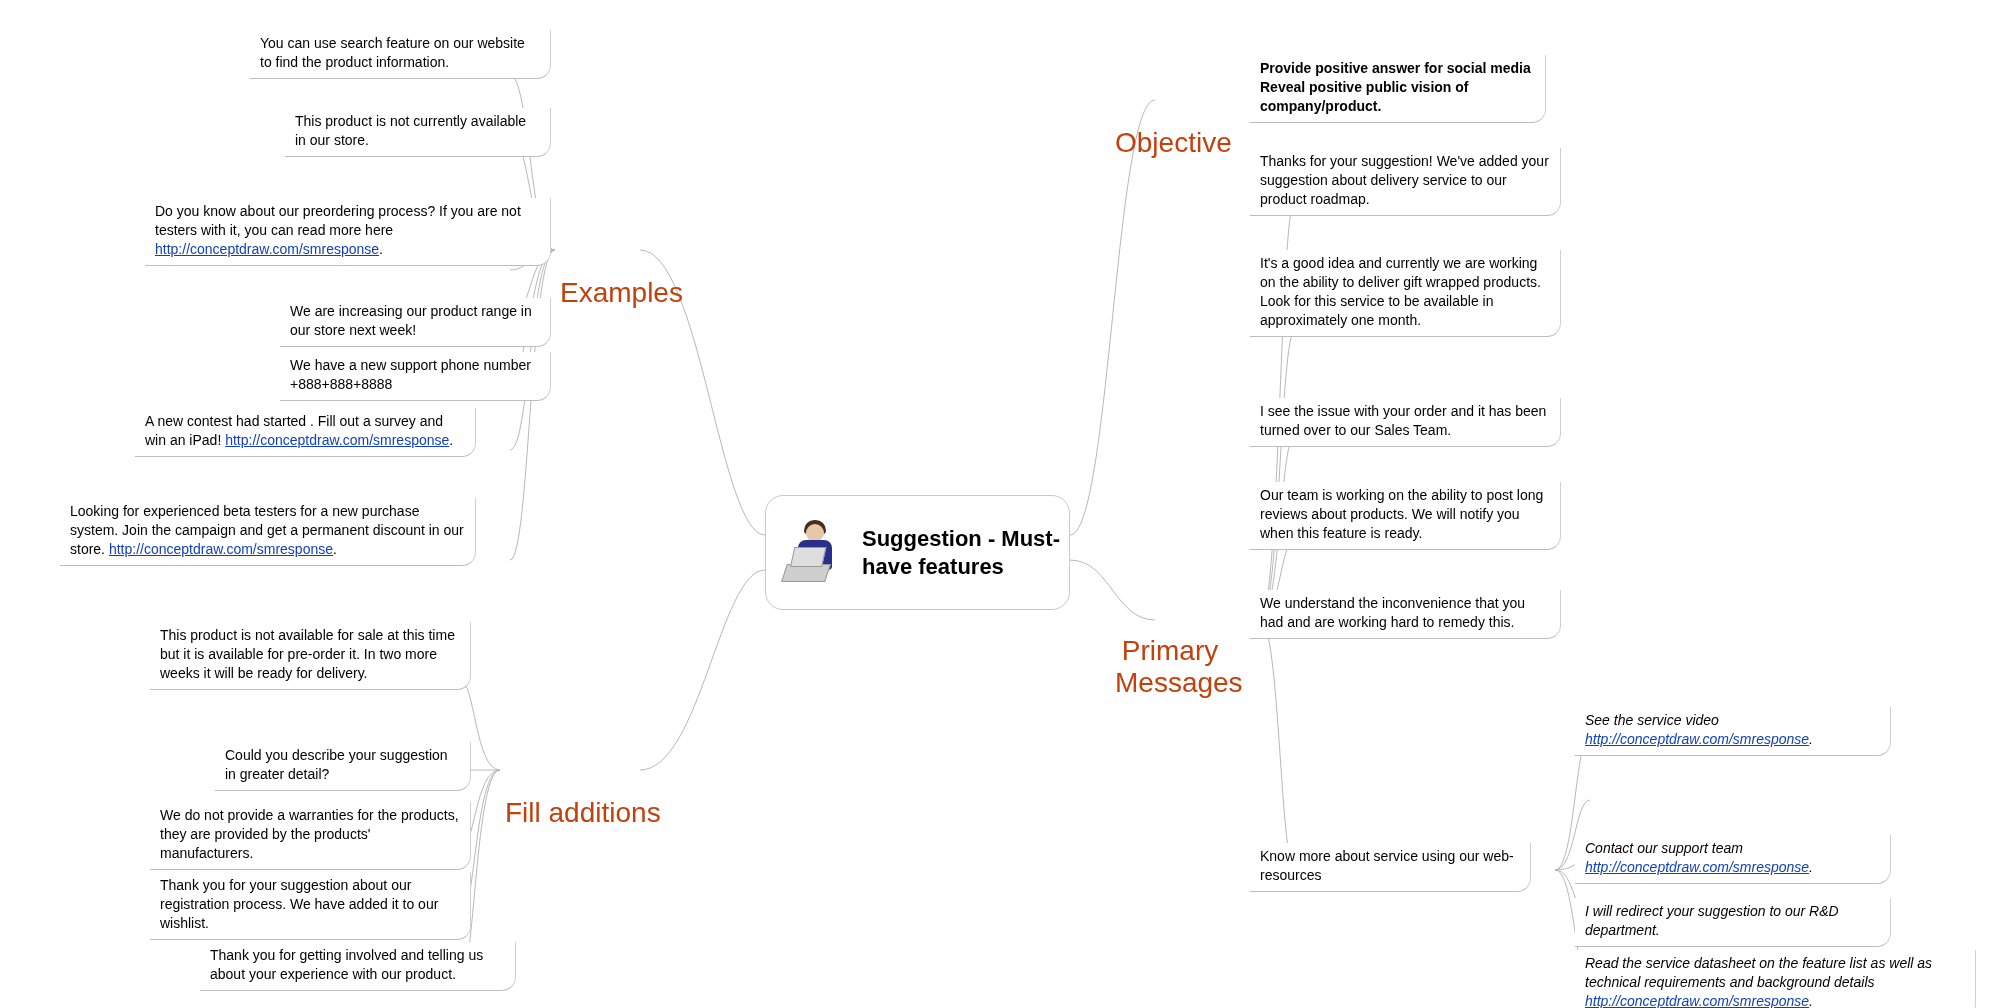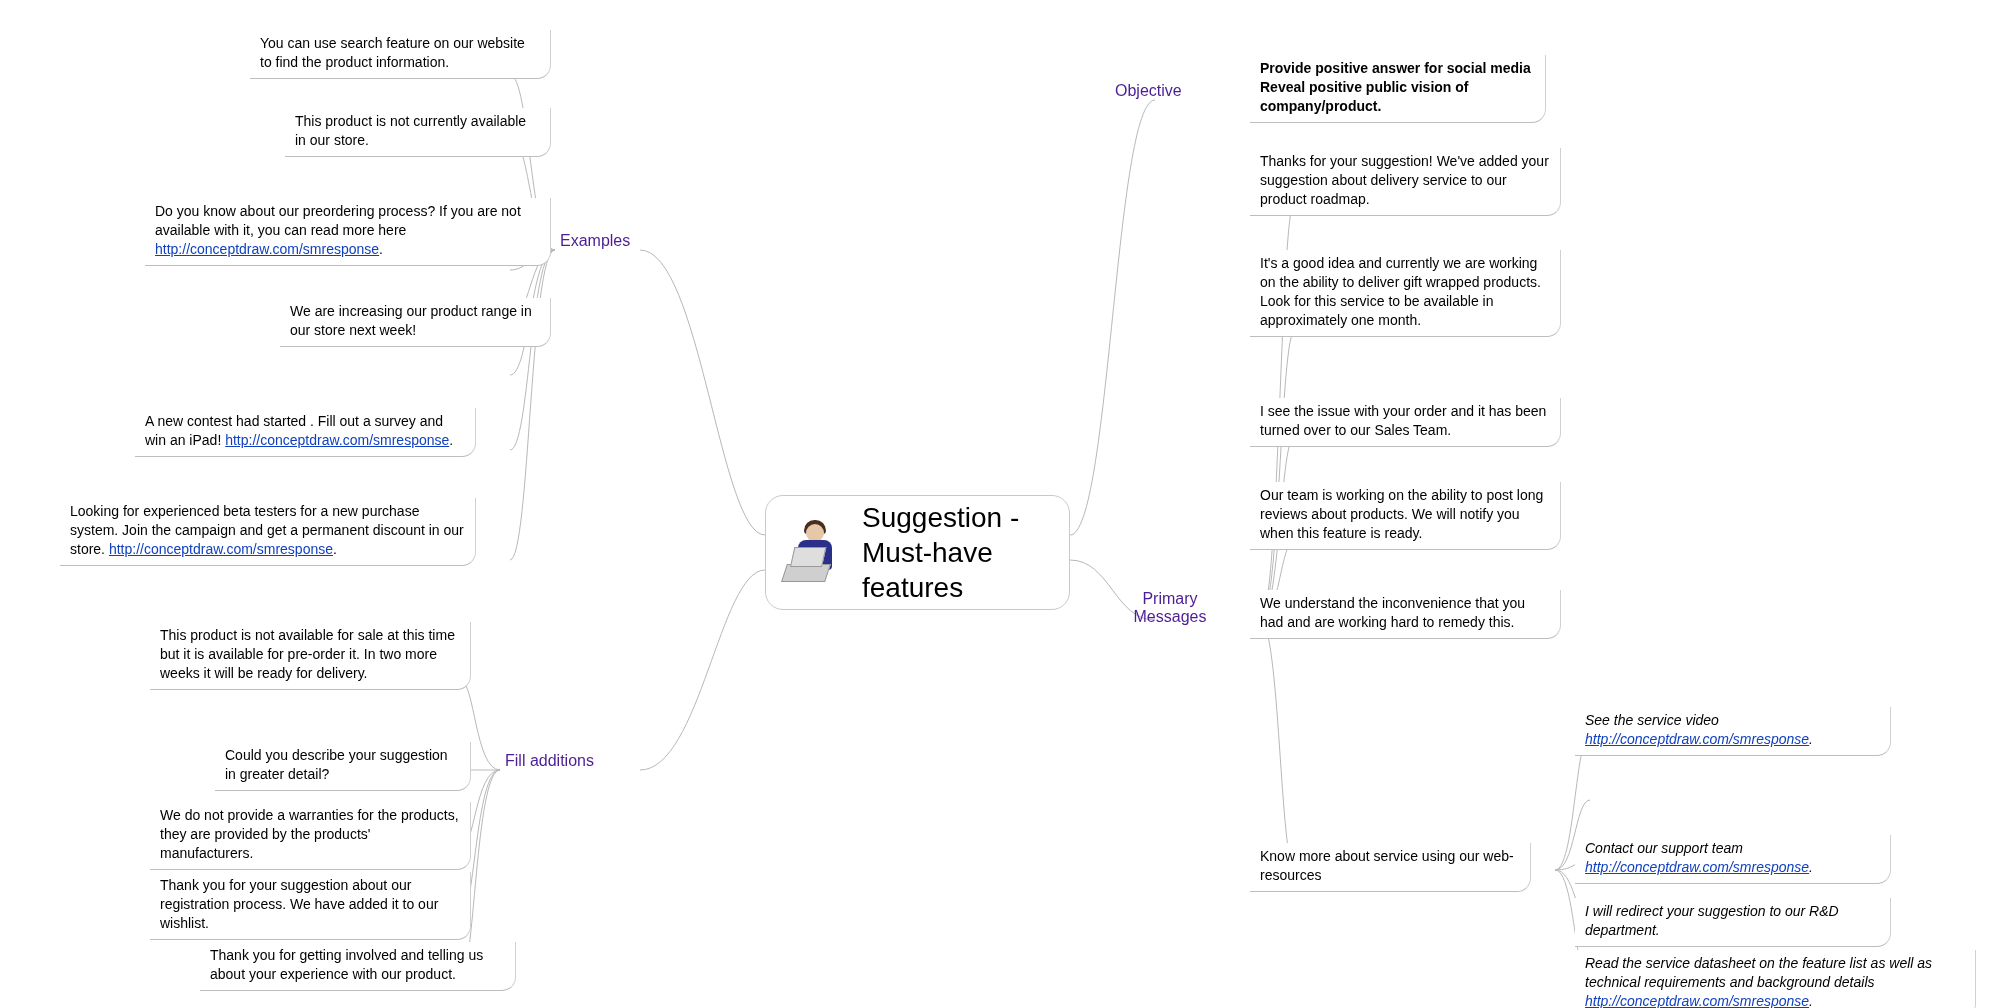--- a/index.html
+++ b/index.html
@@ -22,41 +22,42 @@
     border-bottom: 1px solid #bdbdbd;
     border-right: 1px solid #d0d0d0;
     border-bottom-right-radius: 14px;
     background: #fff;
   }
   .node a {
     color: #1040c0;
   }
   .branch-label {
     position: absolute;
-    font-size: 16px;
-    color: #4c1d95;
+    font-size: 28px;
+    color: #c2410c;
     white-space: nowrap;
+    margin-top: 45px;
   }
   .center {
     position: absolute;
     left: 765px;
     top: 495px;
     width: 305px;
     height: 115px;
     border: 1px solid #c9c9c9;
     border-radius: 18px;
     background: #fff;
     display: flex;
     align-items: center;
     box-sizing: border-box;
     padding-left: 12px;
   }
   .center .title {
-    font-size: 28px;
-    font-weight: normal;
+    font-size: 22px;
+    font-weight: bold;
     line-height: 1.25;
     margin-left: 14px;
   }
   .icon-person {
     width: 70px;
     height: 70px;
     flex: 0 0 70px;
     position: relative;
   }
   
@@ -153,25 +154,28 @@
   <div class="branch-label" style="left:1115px; top:82px;">Objective</div>
   <div class="branch-label" style="left:1115px; top:590px; text-align:center; width:110px; white-space:normal;">Primary Messages</div>
 
   <div class="node" style="left:250px; top:30px; width:280px;">
     <span>You can use search feature on our website to find the product information.</span>
   </div>
   <div class="node" style="left:285px; top:108px; width:245px;">
     <span>This product is not currently available in our store.</span>
   </div>
   <div class="node" style="left:145px; top:198px; width:385px;">
-    <span>Do you know about our preordering process? If you are not available with it, you can read more here </span>
+    <span>Do you know about our preordering process? If you are not testers with it, you can read more here </span>
     <a href="#">http://conceptdraw.com/smresponse</a><span>.</span>
   </div>
   <div class="node" style="left:280px; top:298px; width:250px;">
     <span>We are increasing our product range in our store next week!</span>
+  </div>
+  <div class="node" style="left:280px; top:352px; width:250px;">
+    <span>We have a new support phone number +888+888+8888</span>
   </div>
   <div class="node" style="left:135px; top:408px; width:320px;">
     <span>A new contest had started . Fill out a survey and win an iPad! </span>
     <a href="#">http://conceptdraw.com/smresponse</a><span>.</span>
   </div>
   <div class="node" style="left:60px; top:498px; width:395px;">
     <span>Looking for experienced beta testers for a new purchase system. Join the campaign and get a permanent discount in our store. </span>
     <a href="#">http://conceptdraw.com/smresponse</a><span>.</span>
   </div>
 

